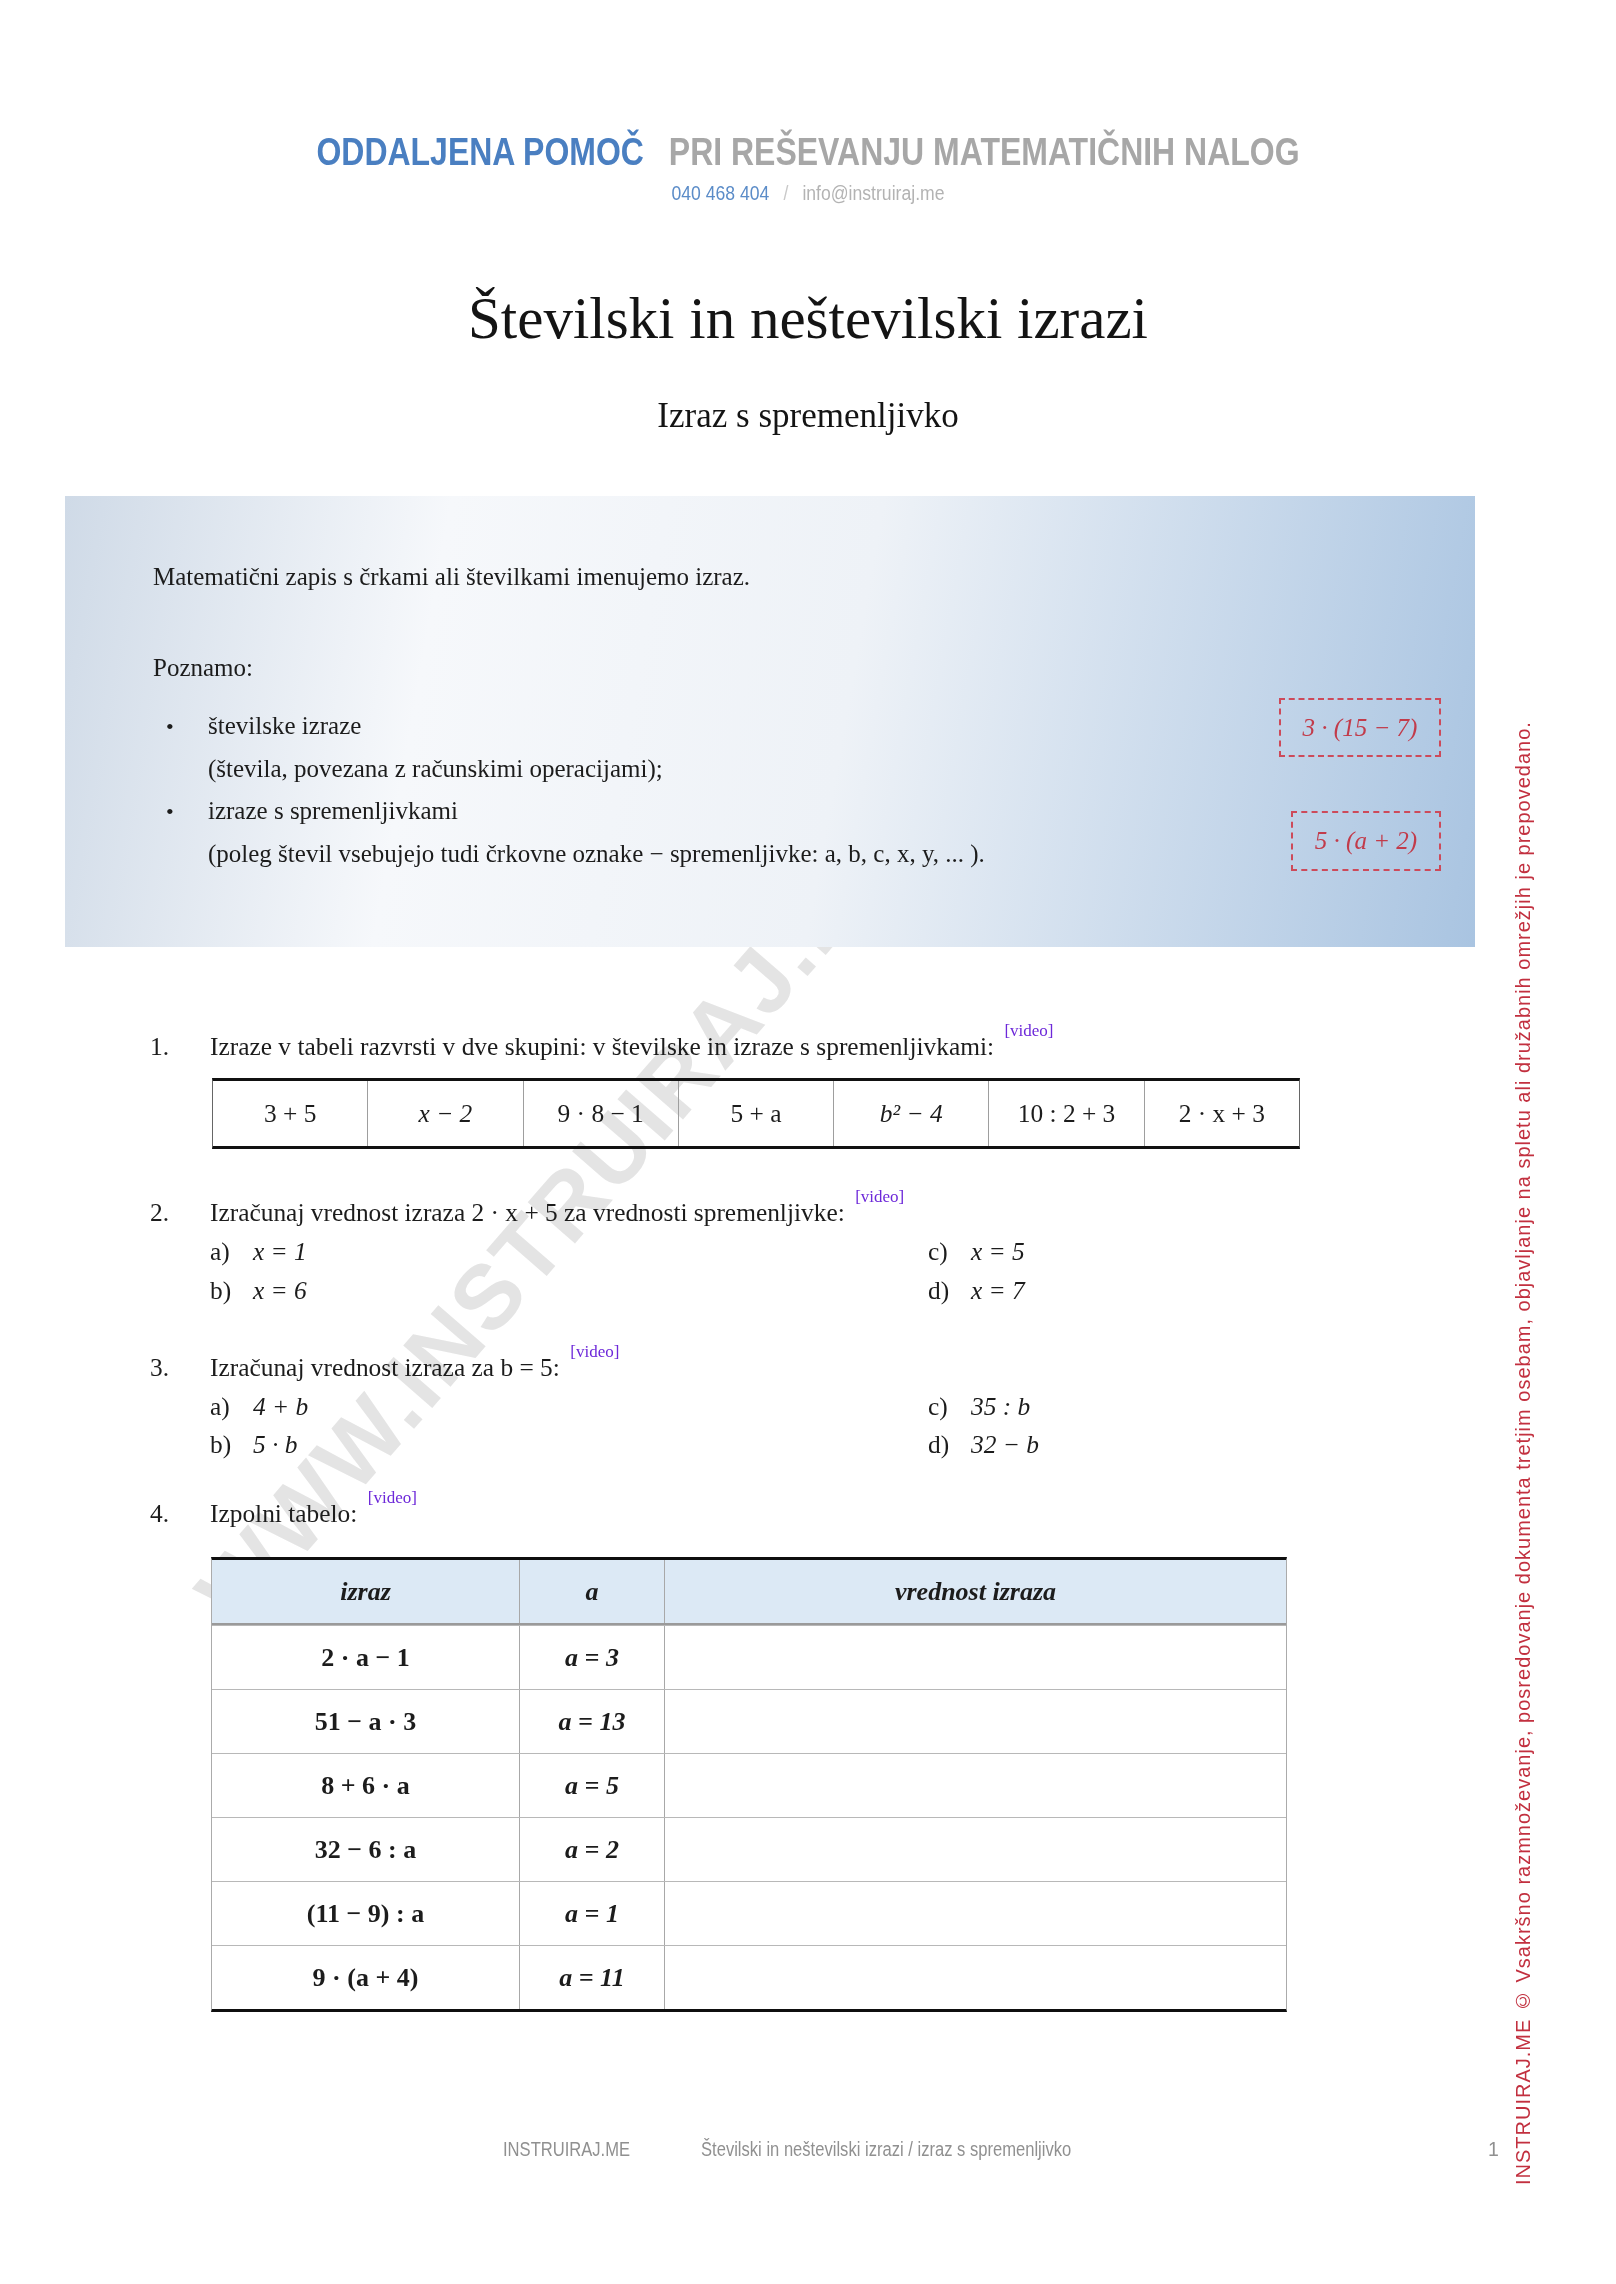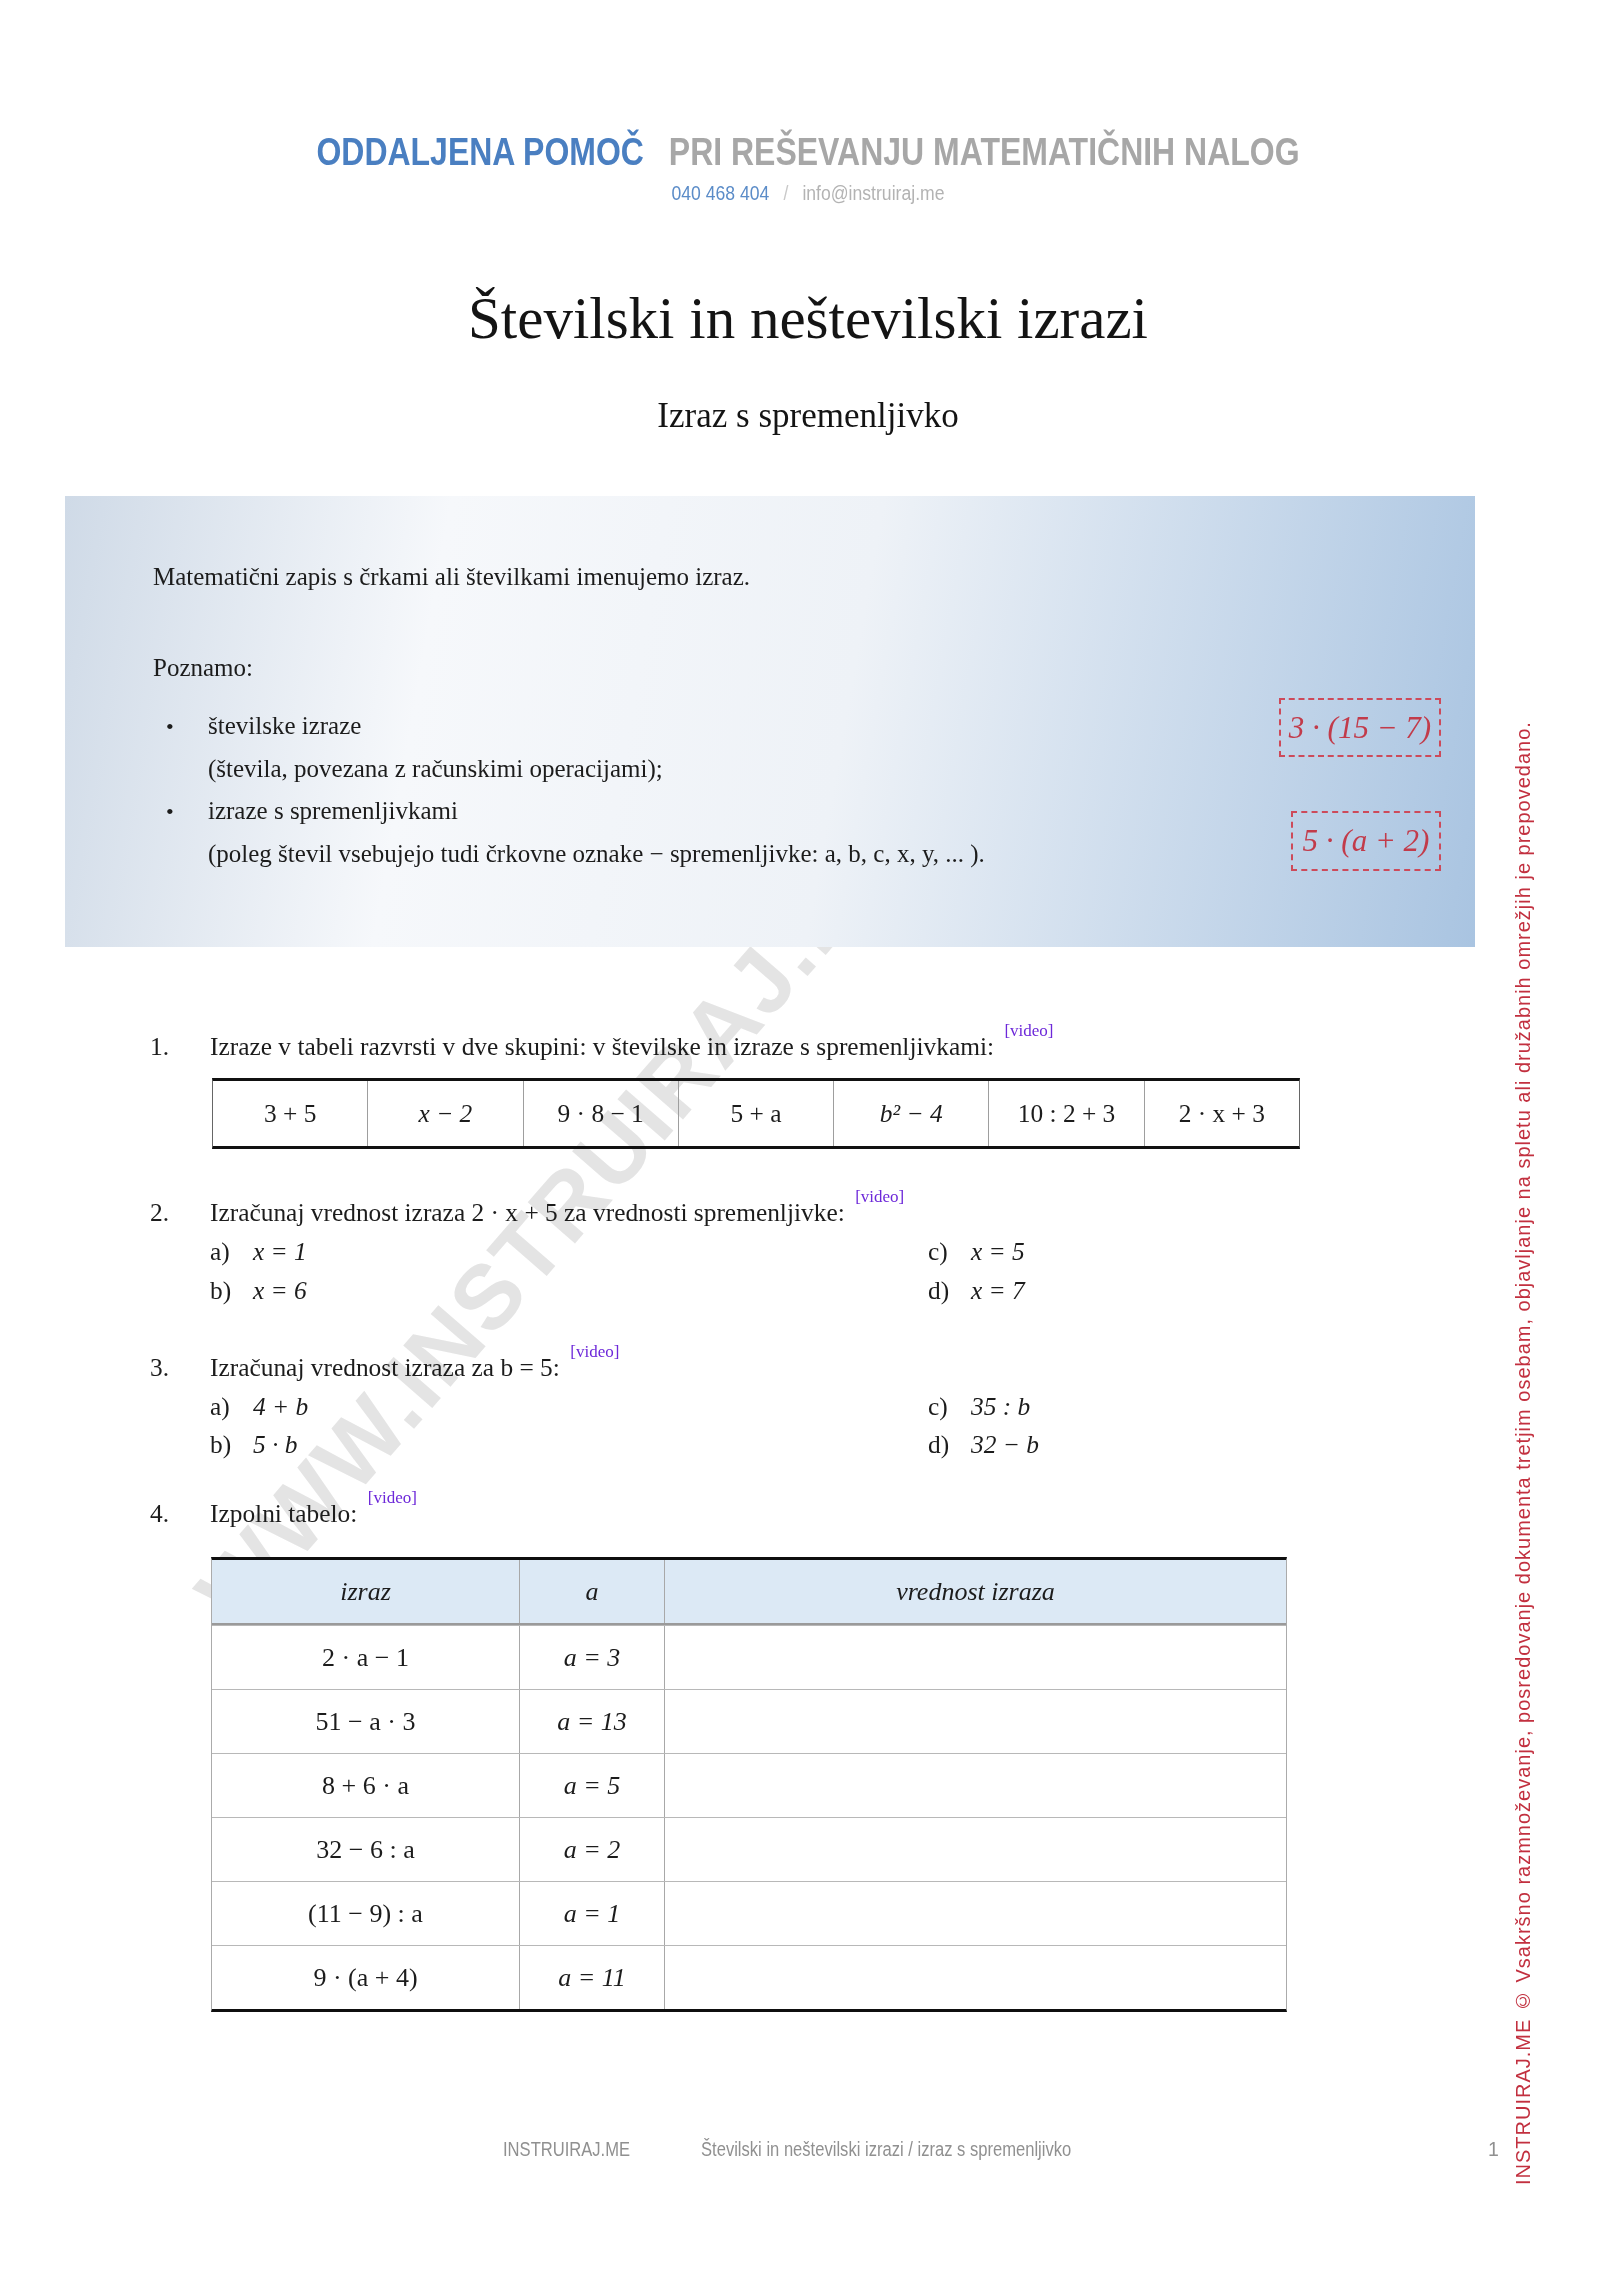--- a/index.html
+++ b/index.html
@@ -34,42 +34,42 @@
   
   .info-box{position:absolute;left:65px;top:496px;width:1410px;height:451px;z-index:1;
     background:linear-gradient(100deg,#cfdae7 0%,#f6f8fb 26%,#eef2f7 55%,#a9c4e1 100%);}
   .ib-line{position:absolute;left:88px;font-size:25px;line-height:1.25;white-space:nowrap;}
   .ib-intro{top:65px;}
   .ib-heading{top:156px;}
   .bullet-row{position:absolute;left:101px;font-size:25px;white-space:nowrap;}
   .bullet-row .glyph{display:inline-block;width:42px;font-size:22px;}
   .b1{top:216px;} .d1{top:259px;left:143px;} .b2{top:301px;} .d2{top:344px;left:143px;}
   .ex-box{position:absolute;border:2px dashed #cd4a5a;color:#c23b4a;font-style:italic;
-    display:flex;align-items:center;justify-content:center;font-size:31px;z-index:2;white-space:nowrap;}
+    display:flex;align-items:center;justify-content:center;font-size:25px;z-index:2;white-space:nowrap;}
   .ex-box1{left:1279px;top:698px;width:158px;height:55px;}
   .ex-box2{left:1291px;top:811px;width:146px;height:56px;}
   
   .exercise{position:absolute;left:150px;font-size:25.4px;line-height:1.2;white-space:nowrap;z-index:1;}
   .exnum{display:inline-block;width:60px;}
   sup.video{font-size:17px;color:#6d28d9;position:relative;top:-10.4px;margin-left:10.4px;font-style:normal;}
   .item{position:absolute;font-size:25.4px;white-space:nowrap;z-index:1;}
   .item .lbl{display:inline-block;min-width:43px;}
   .item .val{font-style:italic;}
   
   .expr-table{position:absolute;left:212px;top:1078px;width:1086px;height:65px;display:flex;
     border-top:3.3px solid #111;border-bottom:3.3px solid #111;
     border-left:1.3px solid #666;border-right:1.3px solid #666;z-index:1;}
   .expr-cell{flex:1;display:flex;align-items:center;justify-content:center;
     font-size:25.4px;border-left:1.3px solid #9e9e9e;background:transparent;}
   .expr-cell:first-child{border-left:none;}
   
   .fill-table{position:absolute;left:211px;top:1557px;width:1074px;background:#ffffff;
     border-top:3.3px solid #0f0f0f;border-bottom:3.3px solid #0f0f0f;
     border-left:1.3px solid #ababab;border-right:1.3px solid #ababab;z-index:1;}
-  .fill-row{display:grid;grid-template-columns:307px 145px 1fr;height:63px;}
+  .fill-row{display:grid;grid-template-columns:307px 145px 1fr;height:63px;font-weight:bold;}
   .fill-row + .fill-row{border-top:1.3px solid #b8b8b8;}
   .fill-row.hdr{height:63px;background:#dce9f5;border-bottom:2.6px solid #9a9a9a;}
   .fill-cell{display:flex;align-items:center;justify-content:center;font-size:26px;
     border-left:1.3px solid #a8a8a8;}
   .fill-cell:first-child{border-left:none;}
   .fill-row.hdr .fill-cell{font-style:italic;}
   .cell-var{font-style:italic;}
   
   .f-item{position:absolute;top:2138px;font-family:"Liberation Sans",sans-serif;
     font-size:19.5px;color:#909090;white-space:nowrap;transform:scaleX(.85);transform-origin:left;z-index:1;}

